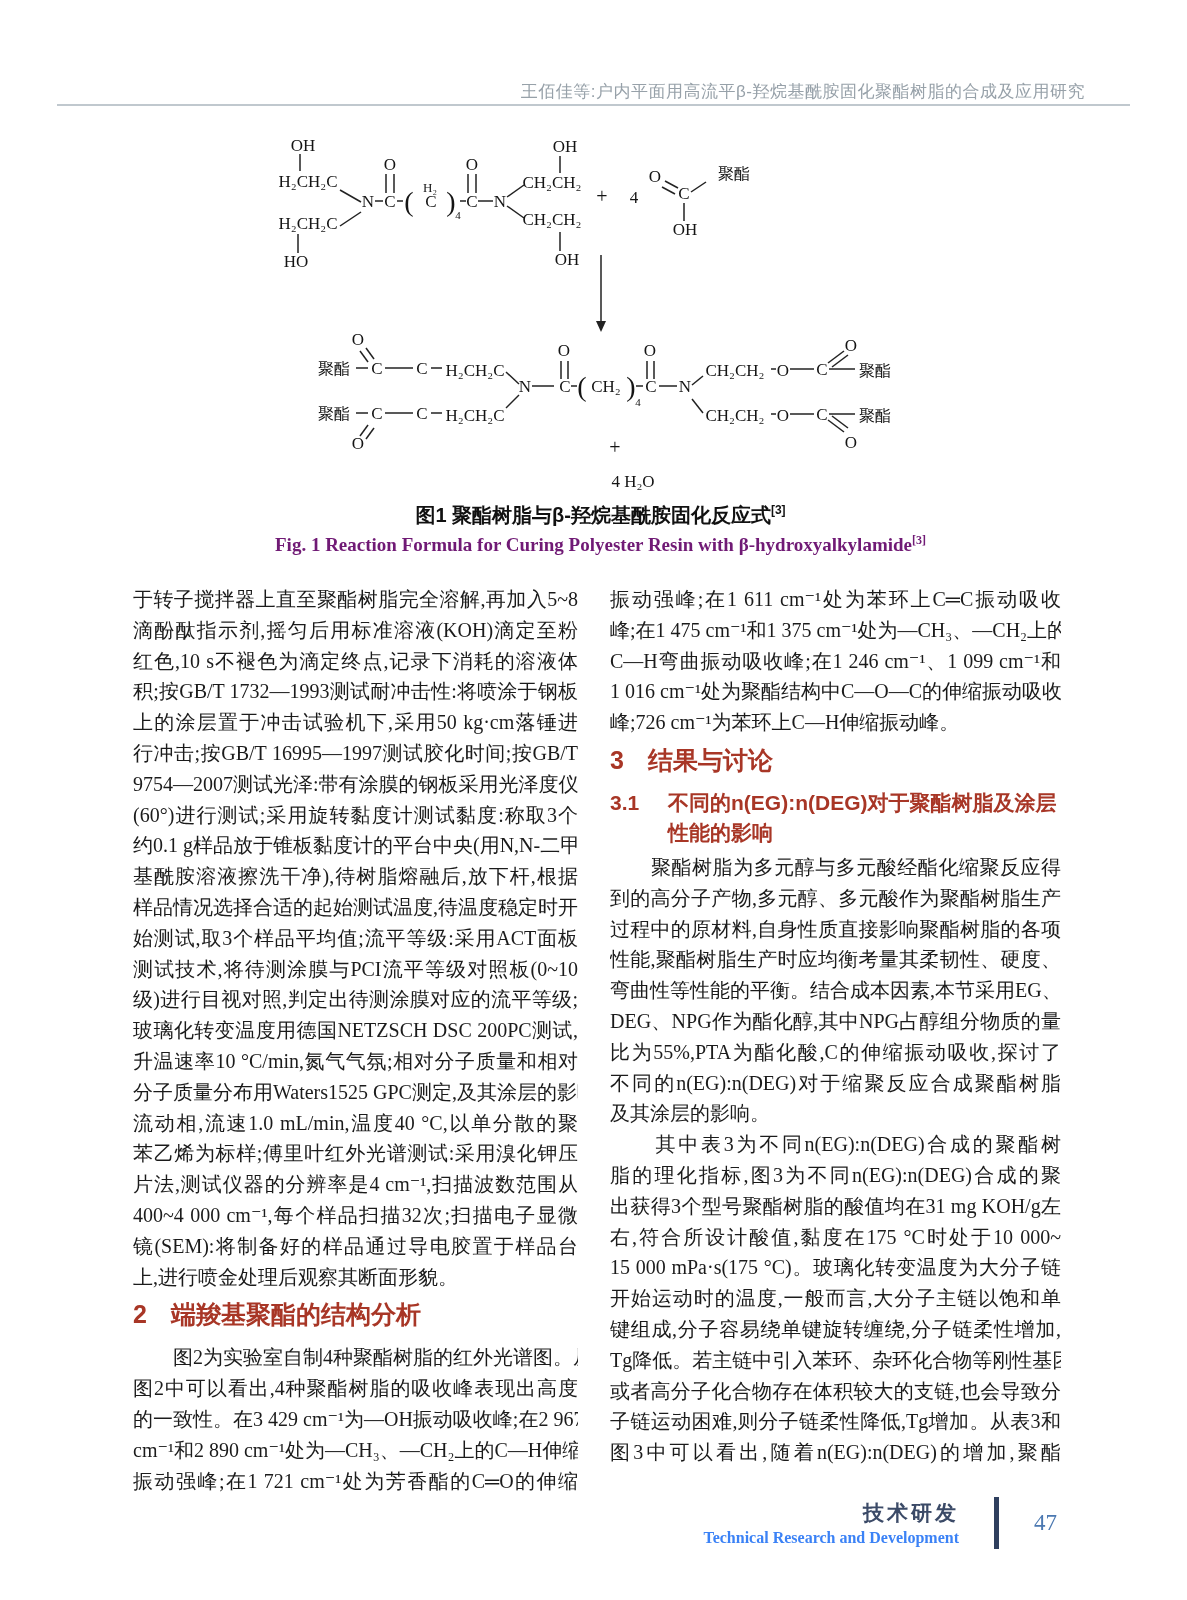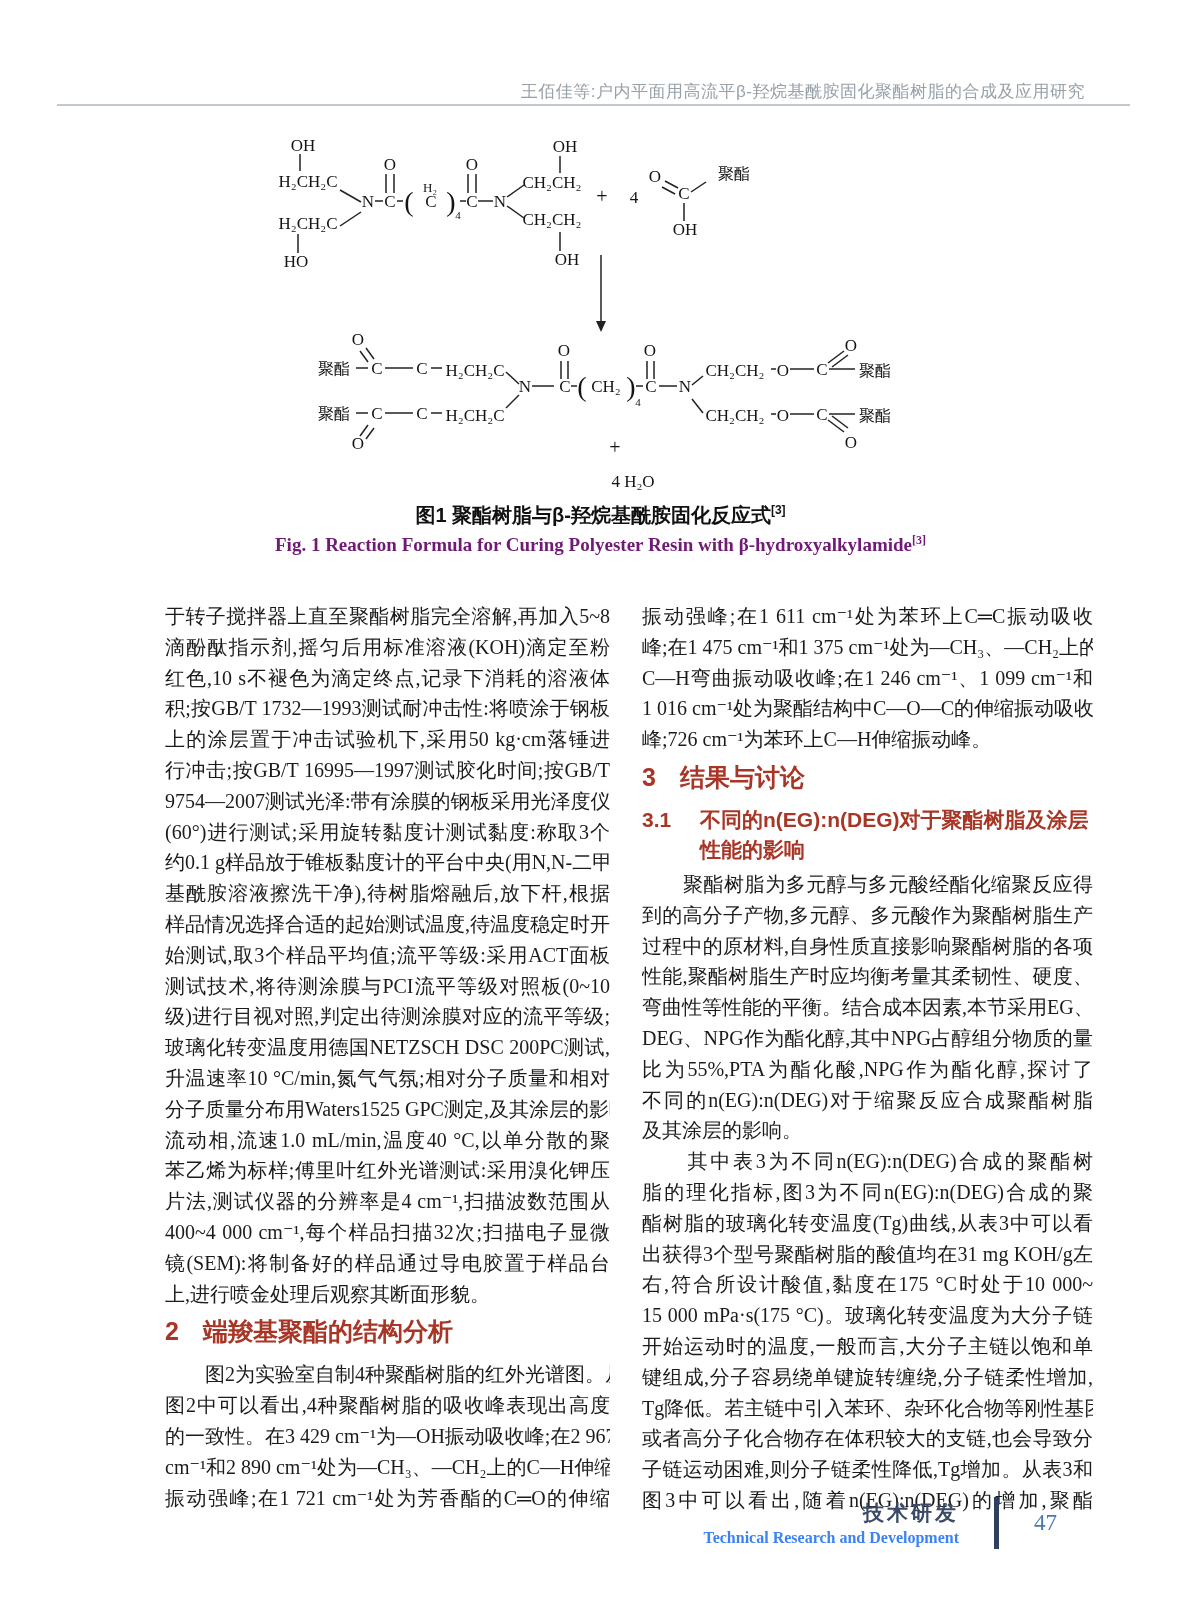--- a/index.html
+++ b/index.html
@@ -17,21 +17,21 @@
   svg text.small{font-size:13px;}
   svg text.tiny{font-size:11px;}
   svg text.plus{font-size:20px;}
   svg line{stroke:#222;stroke-width:1.5;}
   
   .caption{position:absolute;left:128px;top:502px;width:945px;text-align:center;}
   .cap-cn{font-family:"Liberation Sans","DejaVu Sans",sans-serif;font-weight:bold;font-size:20px;color:#111;}
   .cap-en{font-weight:bold;font-size:19px;color:#701a75;margin-top:4px;}
   .caption sup{font-size:12px;}
   
-  .col{position:absolute;top:601px;margin-left:32px;}
+  .col{position:absolute;top:584px;}
   .col-left{left:133px;width:445px;}
   .col-right{left:610px;width:451px;}
   .ln{font-size:20px;line-height:30.8px;height:30.8px;text-align:justify;text-align-last:justify;
       white-space:nowrap;overflow:hidden;}
   .endpara .ln:last-child{text-align-last:left;}
   .h2{display:flex;align-items:baseline;margin:6px 0 10px 0;height:34px;
       font-family:"Liberation Sans","DejaVu Sans",sans-serif;font-weight:bold;font-size:25px;color:#a83626;}
   .h2 .h2num{margin-right:24px;}
   .h3{display:flex;margin:2px 0 4px 0;
       font-family:"Liberation Sans","DejaVu Sans",sans-serif;font-weight:bold;font-size:21px;color:#a83626;}
@@ -253,28 +253,27 @@
         <div>性能的影响</div>
       </span>
     </div>
     <div class="lines endpara">
         <div class="ln">　　聚酯树脂为多元醇与多元酸经酯化缩聚反应得</div>
         <div class="ln">到的高分子产物,多元醇、多元酸作为聚酯树脂生产</div>
         <div class="ln">过程中的原材料,自身性质直接影响聚酯树脂的各项</div>
         <div class="ln">性能,聚酯树脂生产时应均衡考量其柔韧性、硬度、</div>
         <div class="ln">弯曲性等性能的平衡。结合成本因素,本节采用EG、</div>
         <div class="ln">DEG、NPG作为酯化醇,其中NPG占醇组分物质的量</div>
-        <div class="ln">比为55%,PTA为酯化酸,NPG作为酯化醇,探讨了</div>
+        <div class="ln">比为55%,PTA为酯化酸,C的伸缩振动吸收,探讨了</div>
         <div class="ln">不同的n(EG):n(DEG)对于缩聚反应合成聚酯树脂</div>
         <div class="ln">及其涂层的影响。</div>
       </div>
     <div class="lines cont">
         <div class="ln">　　其中表3为不同n(EG):n(DEG)合成的聚酯树</div>
         <div class="ln">脂的理化指标,图3为不同n(EG):n(DEG)合成的聚</div>
-        <div class="ln">酯树脂的玻璃化转变温度(Tg)曲线,从表3中可以看</div>
         <div class="ln">出获得3个型号聚酯树脂的酸值均在31 mg KOH/g左</div>
         <div class="ln">右,符合所设计酸值,黏度在175 °C时处于10 000~</div>
         <div class="ln">15 000 mPa·s(175 °C)。玻璃化转变温度为大分子链</div>
         <div class="ln">开始运动时的温度,一般而言,大分子主链以饱和单</div>
         <div class="ln">键组成,分子容易绕单键旋转缠绕,分子链柔性增加,</div>
         <div class="ln">Tg降低。若主链中引入苯环、杂环化合物等刚性基团</div>
         <div class="ln">或者高分子化合物存在体积较大的支链,也会导致分</div>
         <div class="ln">子链运动困难,则分子链柔性降低,Tg增加。从表3和</div>
         <div class="ln">图3中可以看出,随着n(EG):n(DEG)的增加,聚酯</div>
       </div>

